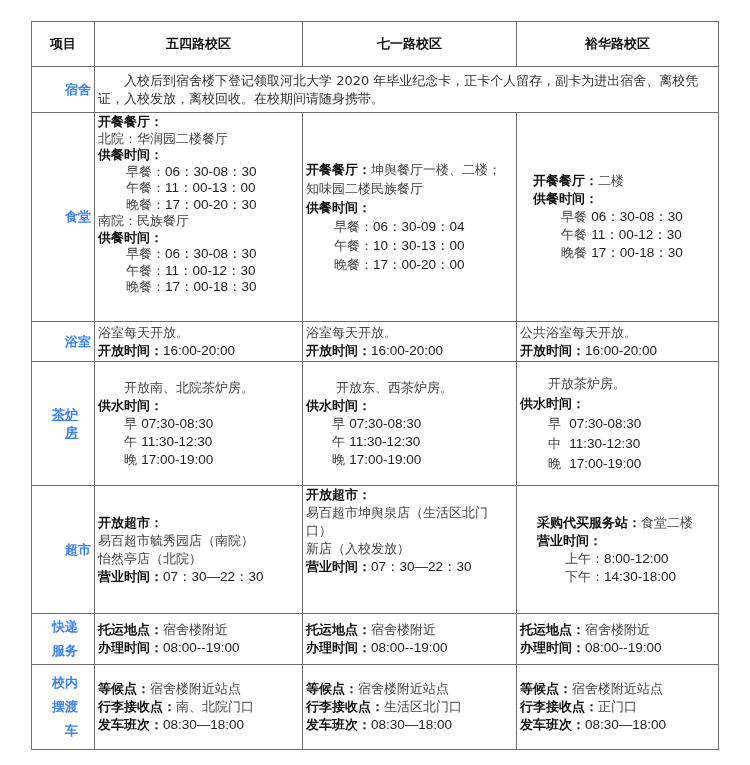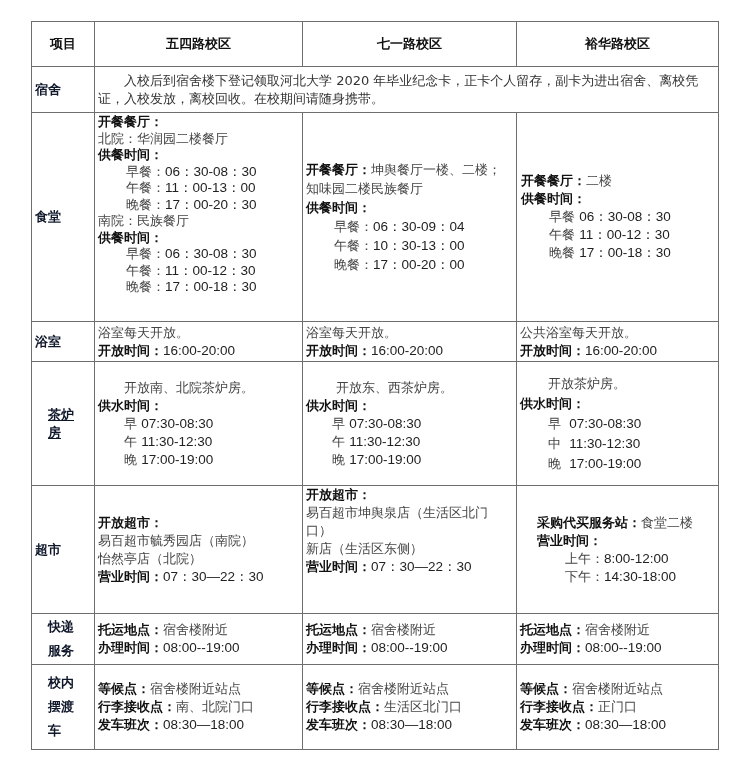--- a/index.html
+++ b/index.html
@@ -4,21 +4,21 @@
 <style>
   html, body { margin: 0; padding: 0; background: #ffffff; }
   body { width: 750px; height: 765px; position: relative; overflow: hidden;
          font-family: "DejaVu Sans", "Liberation Sans", sans-serif; color: #2a2a2a; }
   table.info { position: absolute; left: 31px; top: 21px; border-collapse: collapse;
                table-layout: fixed; width: 687px; }
   table.info td { border: 1.5px solid #6e6e6e; padding: 0 3px; vertical-align: middle;
                   font-size: 13px; line-height: 18px; }
   col.c0 { width: 63px; } col.c1 { width: 208px; } col.c2 { width: 214px; } col.c3 { width: 202px; }
   .hdr td { height: 44px; text-align: center; font-weight: bold; font-size: 14.5px; color: #111; }
-  td.rowhead { text-align: left; font-weight: bold; font-size: 14px; color: #0f172a; line-height: 22px; }
+  td.rowhead { text-align: right; font-weight: bold; font-size: 14px; color: #3b82f6; line-height: 22px; }
   .b { font-weight: bold; color: #111; }
   .g { color: #444; }
   .num { font-family: Liberation Sans, sans-serif; font-size: 13.5px; color: #222; }
   .ind { padding-left: 28px; }
   .ind2 { padding-left: 26px; }
   .para { text-indent: 2em; color: #333; font-size: 13.5px; line-height: 19px; }
   .l24 { line-height: 24px; }
   .l25 { line-height: 25.5px; }
 </style>
 </head>
@@ -60,21 +60,21 @@
       <div class="ind g"><span>午餐：</span><span class="num">11：00-12：30</span></div>
       <div class="ind g"><span>晚餐：</span><span class="num">17：00-18：30</span></div>
     </td>
     <td style="line-height:19px;">
       <div class="g"><span class="b">开餐餐厅：</span><span>坤舆餐厅一楼、二楼；知味园二楼民族餐厅</span></div>
       <div class="b">供餐时间：</div>
       <div class="ind g"><span>早餐：</span><span class="num">06：30-09：04</span></div>
       <div class="ind g"><span>午餐：</span><span class="num">10：30-13：00</span></div>
       <div class="ind g"><span>晚餐：</span><span class="num">17：00-20：00</span></div>
     </td>
-    <td style="line-height:18px; padding-left:4px;">
+    <td style="line-height:18px; padding-left:16px;">
       <div class="g"><span class="b">开餐餐厅：</span><span>二楼</span></div>
       <div class="b">供餐时间：</div>
       <div class="ind g"><span>早餐</span> <span class="num">06：30-08：30</span></div>
       <div class="ind g"><span>午餐</span> <span class="num">11：00-12：30</span></div>
       <div class="ind g"><span>晚餐</span> <span class="num">17：00-18：30</span></div>
     </td>
   </tr>
 
   <tr style="height:40px">
     <td class="rowhead">浴室</td>
@@ -123,21 +123,21 @@
     <td class="rowhead">超市</td>
     <td class="l25">
       <div class="b">开放超市：</div>
       <div class="g">易百超市毓秀园店（南院）</div>
       <div class="g">怡然亭店（北院）</div>
       <div><span class="b">营业时间：</span><span class="num">07：30—22：30</span></div>
     </td>
     <td class="l25" style="vertical-align:top;padding-top:0;">
       <div class="b">开放超市：</div>
       <div class="g" style="width:200px">易百超市坤舆泉店（生活区北门口）</div>
-      <div class="g">新店（生活区东侧）</div>
+      <div class="g">新店（入校发放）</div>
       <div><span class="b">营业时间：</span><span class="num">07：30—22：30</span></div>
     </td>
     <td class="l25" style="padding-left:20px;">
       <div class="g" style="white-space:nowrap"><span class="b">采购代买服务站：</span><span>食堂二楼</span></div>
       <div class="b">营业时间：</div>
       <div class="ind g"><span>上午：</span><span class="num">8:00-12:00</span></div>
       <div class="ind g"><span>下午：</span><span class="num">14:30-18:00</span></div>
     </td>
   </tr>
 

